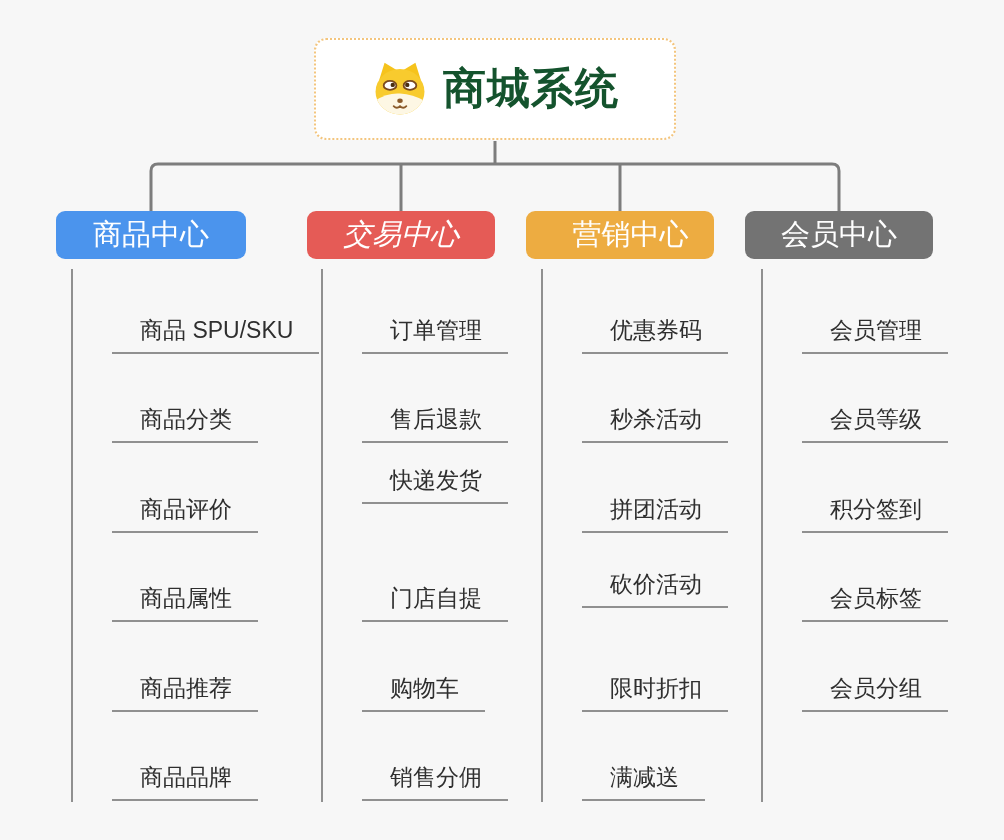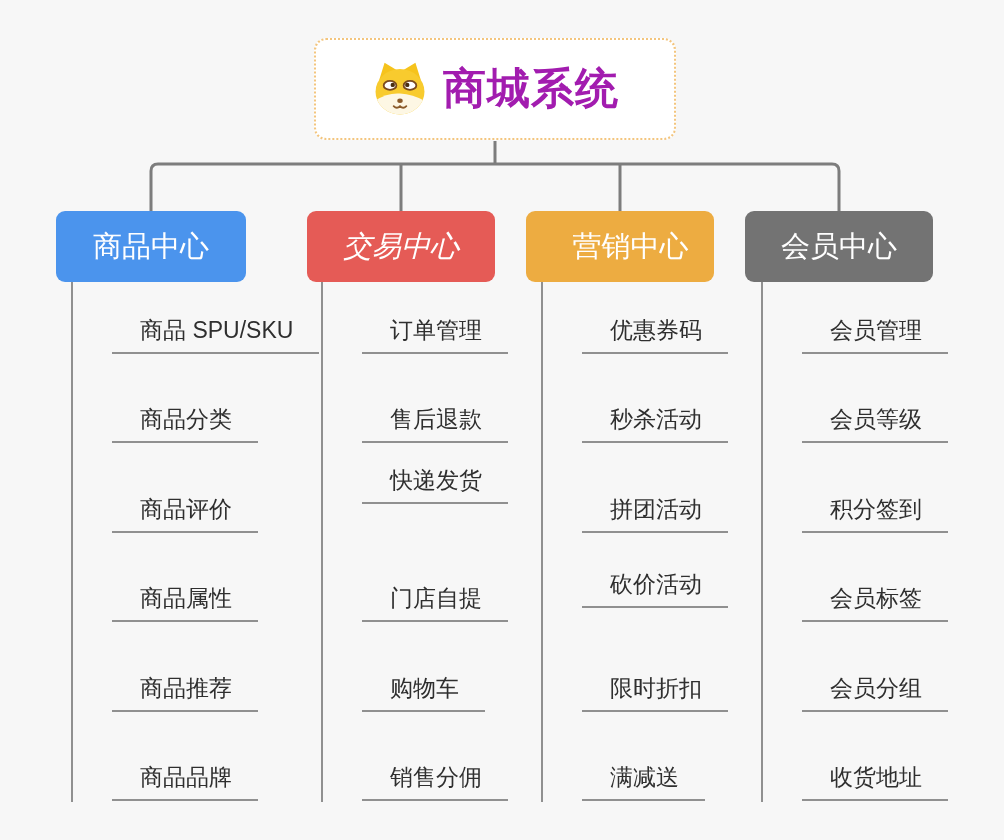--- a/index.html
+++ b/index.html
@@ -9,26 +9,26 @@
 
   svg.connectors { position: absolute; left: 0; top: 0; z-index: 1; }
 
   .root-node {
     position: absolute; left: 314px; top: 38px; width: 362px; height: 102px;
     background: #ffffff; border: 2px dotted #f3c57e; border-radius: 12px;
     display: flex; align-items: center; justify-content: center; gap: 14px;
     z-index: 3;
   }
   .root-title {
-    color: #a21caf; font-size: 43px; font-weight: bold; letter-spacing: 1px;
+    color: #14532d; font-size: 43px; font-weight: bold; letter-spacing: 1px;
     white-space: nowrap;
   }
 
   .branch-node {
-    position: absolute; top: 211px; width: 188px; height: 71px;
+    position: absolute; top: 211px; width: 188px; height: 48px;
     border-radius: 9px; display: flex; align-items: center; justify-content: center;
     color: #ffffff; font-size: 29px; z-index: 3; white-space: nowrap;
     cursor: default;
   }
   .branch-node.b0 { left: 56px; width: 190px; }
   .branch-node.b1 { left: 307px; }
   .branch-node.b2 { left: 526px; }
   .branch-node.b3 { left: 745px; }
 
   .col-line {
@@ -108,15 +108,14 @@
   <div class="topic-item" style="left:542px;top:493px">拼团活动</div>
   <div class="topic-item" style="left:542px;top:568px">砍价活动</div>
   <div class="topic-item" style="left:542px;top:672px">限时折扣</div>
   <div class="topic-item" style="left:542px;top:761px">满减送</div>
 
   <div class="topic-item" style="left:762px;top:314px">会员管理</div>
   <div class="topic-item" style="left:762px;top:403px">会员等级</div>
   <div class="topic-item" style="left:762px;top:493px">积分签到</div>
   <div class="topic-item" style="left:762px;top:582px">会员标签</div>
   <div class="topic-item" style="left:762px;top:672px">会员分组</div>
-  <div class="topic-item" style="left:762px;top:761px">收货地址</div>
 
 </div>
 
 </body></html>

